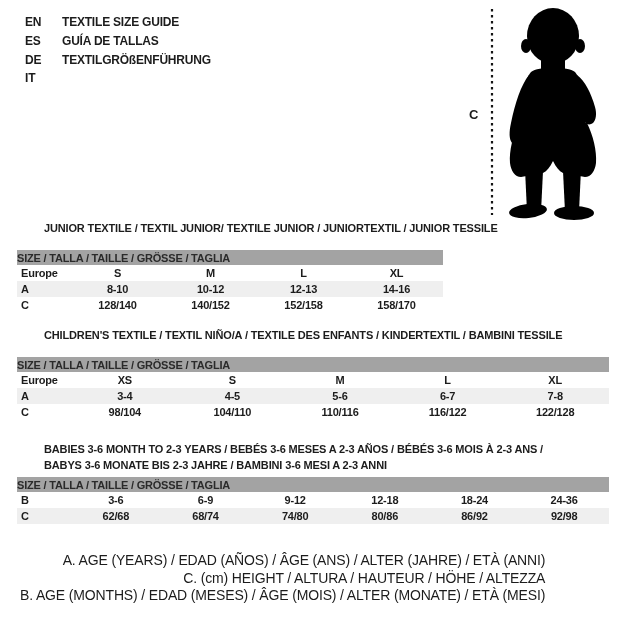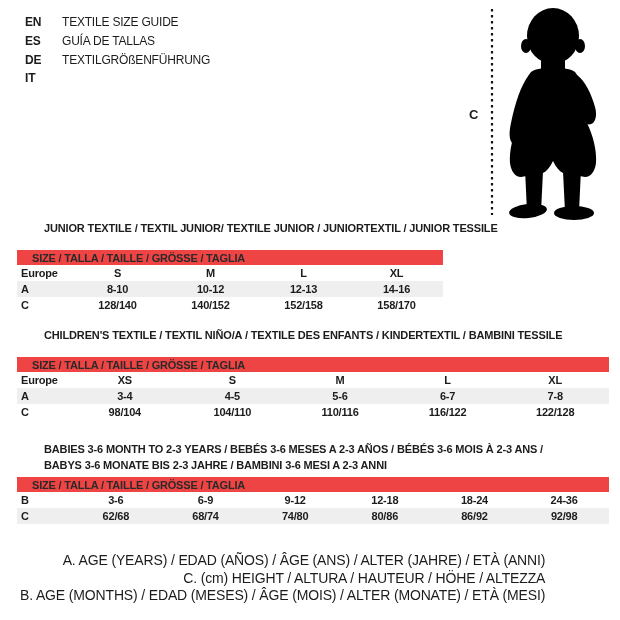--- a/index.html
+++ b/index.html
@@ -5,38 +5,38 @@
   html,body{margin:0;padding:0;}
   body{
     width:620px;height:620px;position:relative;background:#ffffff;
     font-family:"Liberation Sans","DejaVu Sans",sans-serif;
     color:#1c1c1c;overflow:hidden;
   }
   
   .lang-block{position:absolute;left:25px;top:13px;}
   .lang-row{display:flex;height:18.7px;align-items:center;}
   .lang-code{width:37px;font-size:12px;font-weight:bold;letter-spacing:-0.2px;}
-  .lang-label{font-size:12px;font-weight:normal;letter-spacing:-0.2px;white-space:nowrap;text-align:right;}
+  .lang-label{font-size:12px;font-weight:bold;letter-spacing:-0.2px;white-space:nowrap;text-align:right;}
   
   .figure{position:absolute;left:468px;top:5px;width:148px;height:215px;}
   .measure-label{position:absolute;left:1px;top:102px;font-size:13px;font-weight:bold;}
   .measure-line{position:absolute;left:22px;top:4px;}
   .silhouette{position:absolute;left:32px;top:0;}
   
   .sec-title{position:absolute;left:20px;font-size:11px;font-weight:bold;letter-spacing:-0.15px;white-space:nowrap;margin-left:24px;}
   .sec-title .line{display:block;line-height:16px;}
   
   table.size-table{position:absolute;border-collapse:collapse;table-layout:fixed;}
   table.size-table td{
     font-size:11px;font-weight:bold;text-align:center;padding:0;
     letter-spacing:-0.2px;white-space:nowrap;overflow:hidden;height:16px;
   }
   table.size-table td.lbl{text-align:left;padding-left:4px;}
   table.size-table tr.bar td{
-    background:#ef4444;text-align:left;padding-left:15px;height:15px;color:#2a2a2a;
+    background:#a3a3a3;text-align:left;padding-left:0;height:15px;color:#2a2a2a;
   }
   table.size-table tr.shaded td{background:#efefef;}
   
   .legend{position:absolute;left:20px;top:552px;}
   .legend .line{display:block;font-size:14px;font-weight:normal;line-height:17.5px;letter-spacing:-0.15px;white-space:nowrap;text-align:right;}
 </style>
 </head>
 <body>
 
 <div class="lang-block">

